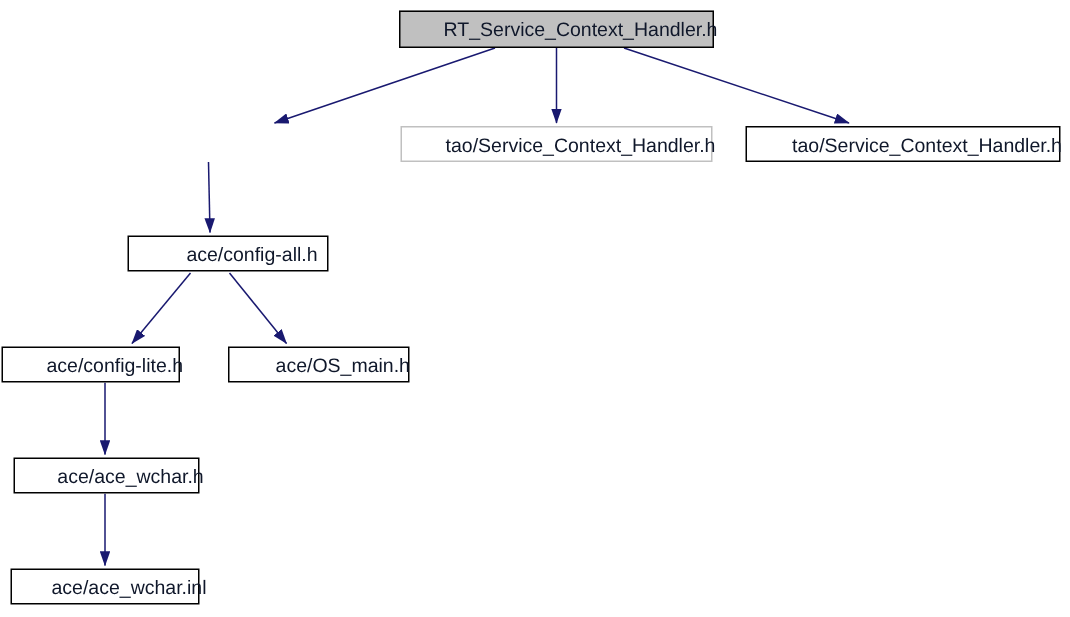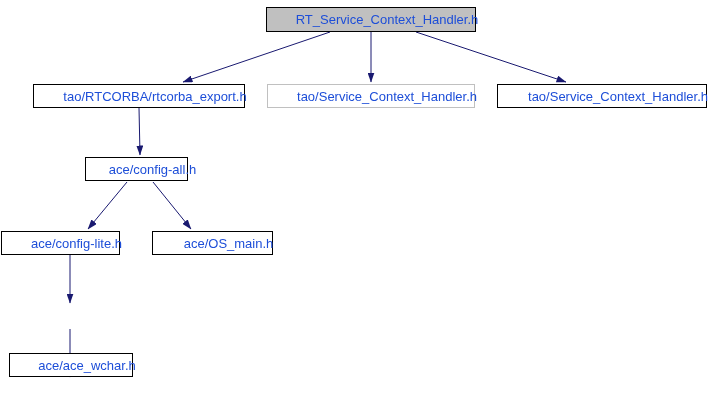--- a/index.html
+++ b/index.html
@@ -18,21 +18,21 @@
     pointer-events: none;
   }
   .node {
     position: absolute;
     box-sizing: border-box;
     display: flex;
     align-items: center;
     justify-content: center;
     border: 1px solid #000000;
     background: #ffffff;
-    color: #1d4ed8;
+    color: #0f172a;
     font-size: 13px;
     white-space: nowrap;
     padding-left: 32px;
   }
   .node.current { background: #c0c0c0; }
   .node.muted   { border-color: #c0c0c0; }
 </style>
 </head>
 <body>
 
@@ -51,28 +51,28 @@
       <path d="M139,108 L140,155" marker-end="url(#arrowhead)"></path>
       <path d="M127,182 L88,229" marker-end="url(#arrowhead)"></path>
       <path d="M153,182 L191,229" marker-end="url(#arrowhead)"></path>
       <path d="M70,255 L70,303" marker-end="url(#arrowhead)"></path>
       <path d="M70,329 L70,377" marker-end="url(#arrowhead)"></path>
     </g>
   </svg>
 
   <div class="node current" style="left:266px; top:7px; width:210px; height:25px;">RT_Service_Context_Handler.h</div>
 
-  <div class="node" style="left:33px; top:84px; width:212px; height:24px;">tao/RTCORBA/rtcorba_export.h</div>
 
   <div class="node muted" style="left:267px; top:84px; width:208px; height:24px;">tao/Service_Context_Handler.h</div>
 
   <div class="node" style="left:497px; top:84px; width:210px; height:24px;">tao/Service_Context_Handler.h</div>
 
-  <div class="node" style="left:85px; top:157px; width:103px; height:24px;">ace/config-all.h</div>
+  <div class="node" style="left:85px; top:157px; width:134px; height:24px;">ace/config-all.h</div>
 
   <div class="node" style="left:1px; top:231px; width:119px; height:24px;">ace/config-lite.h</div>
 
   <div class="node" style="left:152px; top:231px; width:121px; height:24px;">ace/OS_main.h</div>
 
-  <div class="node" style="left:9px; top:305px; width:124px; height:24px;margin-top:48px;">ace/ace_wchar.h</div>
+  <div class="node" style="left:9px; top:305px; width:124px; height:24px;">ace/ace_wchar.h</div>
 
+  <div class="node" style="left:7px; top:379px; width:126px; height:24px;">ace/ace_wchar.inl</div>
 
 </div>
 
 </body></html>

